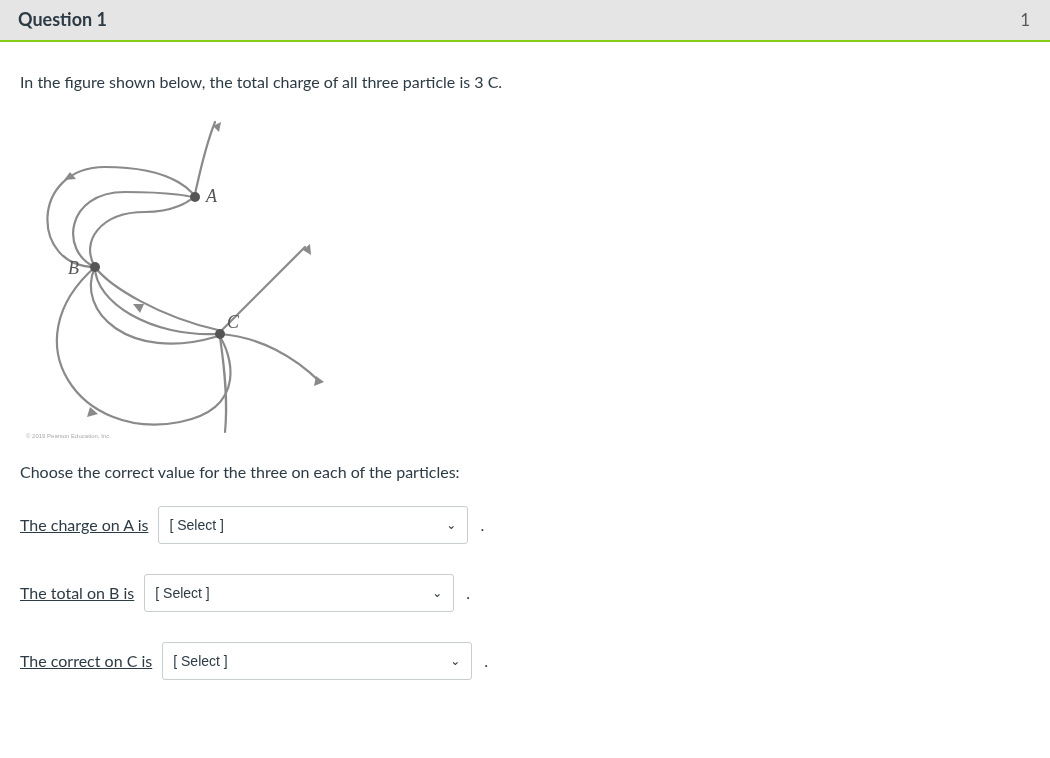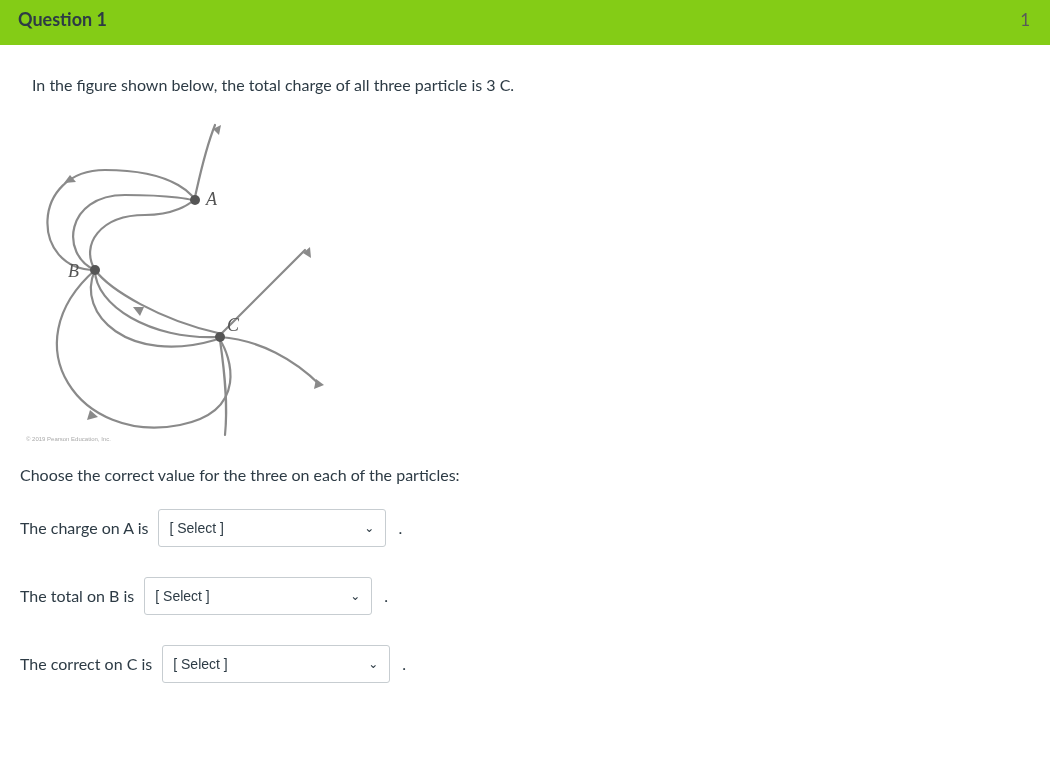--- a/index.html
+++ b/index.html
@@ -8,68 +8,68 @@
     font-family: "Lato", "Helvetica Neue", Helvetica, Arial, sans-serif;
     color: #2d3b45;
     background: #fff;
     width: 1050px;
   }
   .question-header {
     display: flex;
     justify-content: space-between;
     align-items: center;
     padding: 8px 18px 10px 18px;
-    background: #84cc16;
-    border-bottom: 5px solid #84cc16;
+    background: #e5e5e5;
+    border-bottom: 2px solid #84cc16;
   }
   .question-title {
     font-weight: 700;
     font-size: 18px;
   }
   .question-points {
     font-size: 17px;
     color: #595959;
     padding-right: 2px;
   }
   .question-body {
     padding: 28px 20px 40px 20px;
     font-size: 16px;
     line-height: 1.5;
   }
   .prompt-text {
     margin-bottom: 18px;
-    margin-left: 12px;
   }
   .figure-wrap {
     margin: 6px 0 18px 0;
   }
   .instruction {
     margin: 18px 0 22px 0;
   }
   .answer-row {
     display: flex;
     align-items: center;
     margin-bottom: 30px;
     gap: 10px;
   }
   .answer-label {
     white-space: nowrap;
+    text-decoration: underline;
   }
   .select-wrap {
     position: relative;
     display: inline-block;
   }
   select.answer-select {
     appearance: none;
     -webkit-appearance: none;
     border: 1px solid #c7cdd1;
     background: #fff;
     font-size: 14px;
     padding: 8px 36px 8px 10px;
-    width: 228px;
+    width: 310px;
     height: 38px;
     color: #2d3b45;
     border-radius: 3px;
     cursor: pointer;
   }
   .select-wrap .chev {
     position: absolute;
     right: 12px;
     top: 50%;
     transform: translateY(-50%);

